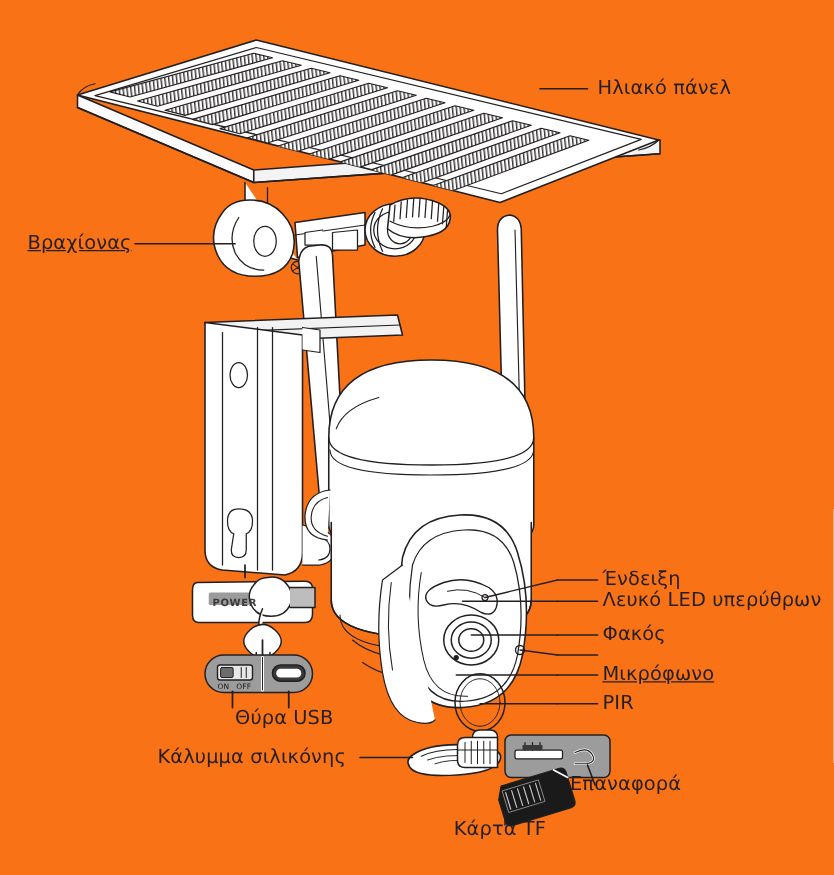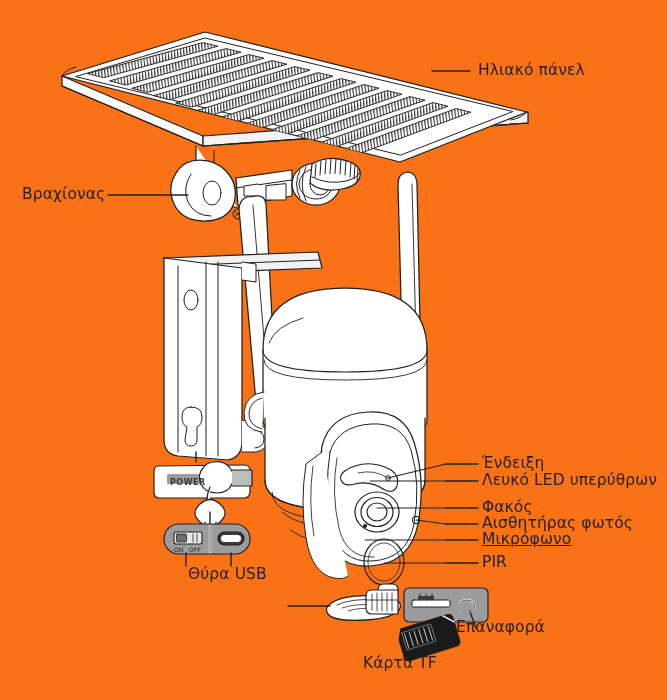--- a/index.html
+++ b/index.html
@@ -296,37 +296,37 @@
         <line x1="377" y1="508" x2="446" y2="508" stroke-width="1.05"></line>
         <line x1="416" y1="520" x2="446" y2="524" stroke-width="1.05"></line>
         <line x1="365" y1="540" x2="446" y2="540" stroke-width="1.05"></line>
         <line x1="384" y1="563" x2="446" y2="563" stroke-width="1.05"></line>
       </g>
     </g>
   </svg>
 
   <div class="lbl" style="left:478px; top:62px;">Ηλιακό πάνελ</div>
 
-  <div class="lbl" style="left:22px; top:186px;">Βραχίονας</div>
+  <div class="lbl" style="left:22px; top:186px;text-decoration:underline;">Βραχίονας</div>
 
   <div class="lbl" style="left:482px; top:455px;">Ένδειξη</div>
 
   <div class="lbl" style="left:482px; top:472px;">Λευκό LED υπερύθρων</div>
 
   <div class="lbl" style="left:482px; top:499px;">Φακός</div>
 
-  <div class="lbl" style="left:482px; top:515px;">Αισθητήρας φωτός</div>
 
   <div class="lbl" style="left:482px; top:531px;text-decoration:underline;">Μικρόφωνο</div>
 
   <div class="lbl" style="left:482px; top:554px;">PIR</div>
 
 
   <div class="lbl" style="left:188px; top:566px;">Θύρα USB</div>
 
+  <div class="lbl" style="left:126px; top:597px;">Κάλυμμα σιλικόνης</div>
 
   <div class="lbl" style="left:456px; top:619px;">Επαναφορά</div>
 
   <div class="lbl" style="left:363px; top:655px;">Κάρτα TF</div>
 
   <div class="lbl" style="left:170px; top:474px; font-size:8px; font-weight:700; color:#3a3a3a; letter-spacing:0.5px;">POWER</div>
 
   <div class="lbl" style="left:174px; top:541px; font-size:6px; color:#1a1a1a;">ON</div>
   <div class="lbl" style="left:189px; top:541px; font-size:6px; color:#1a1a1a;">OFF</div>
 

